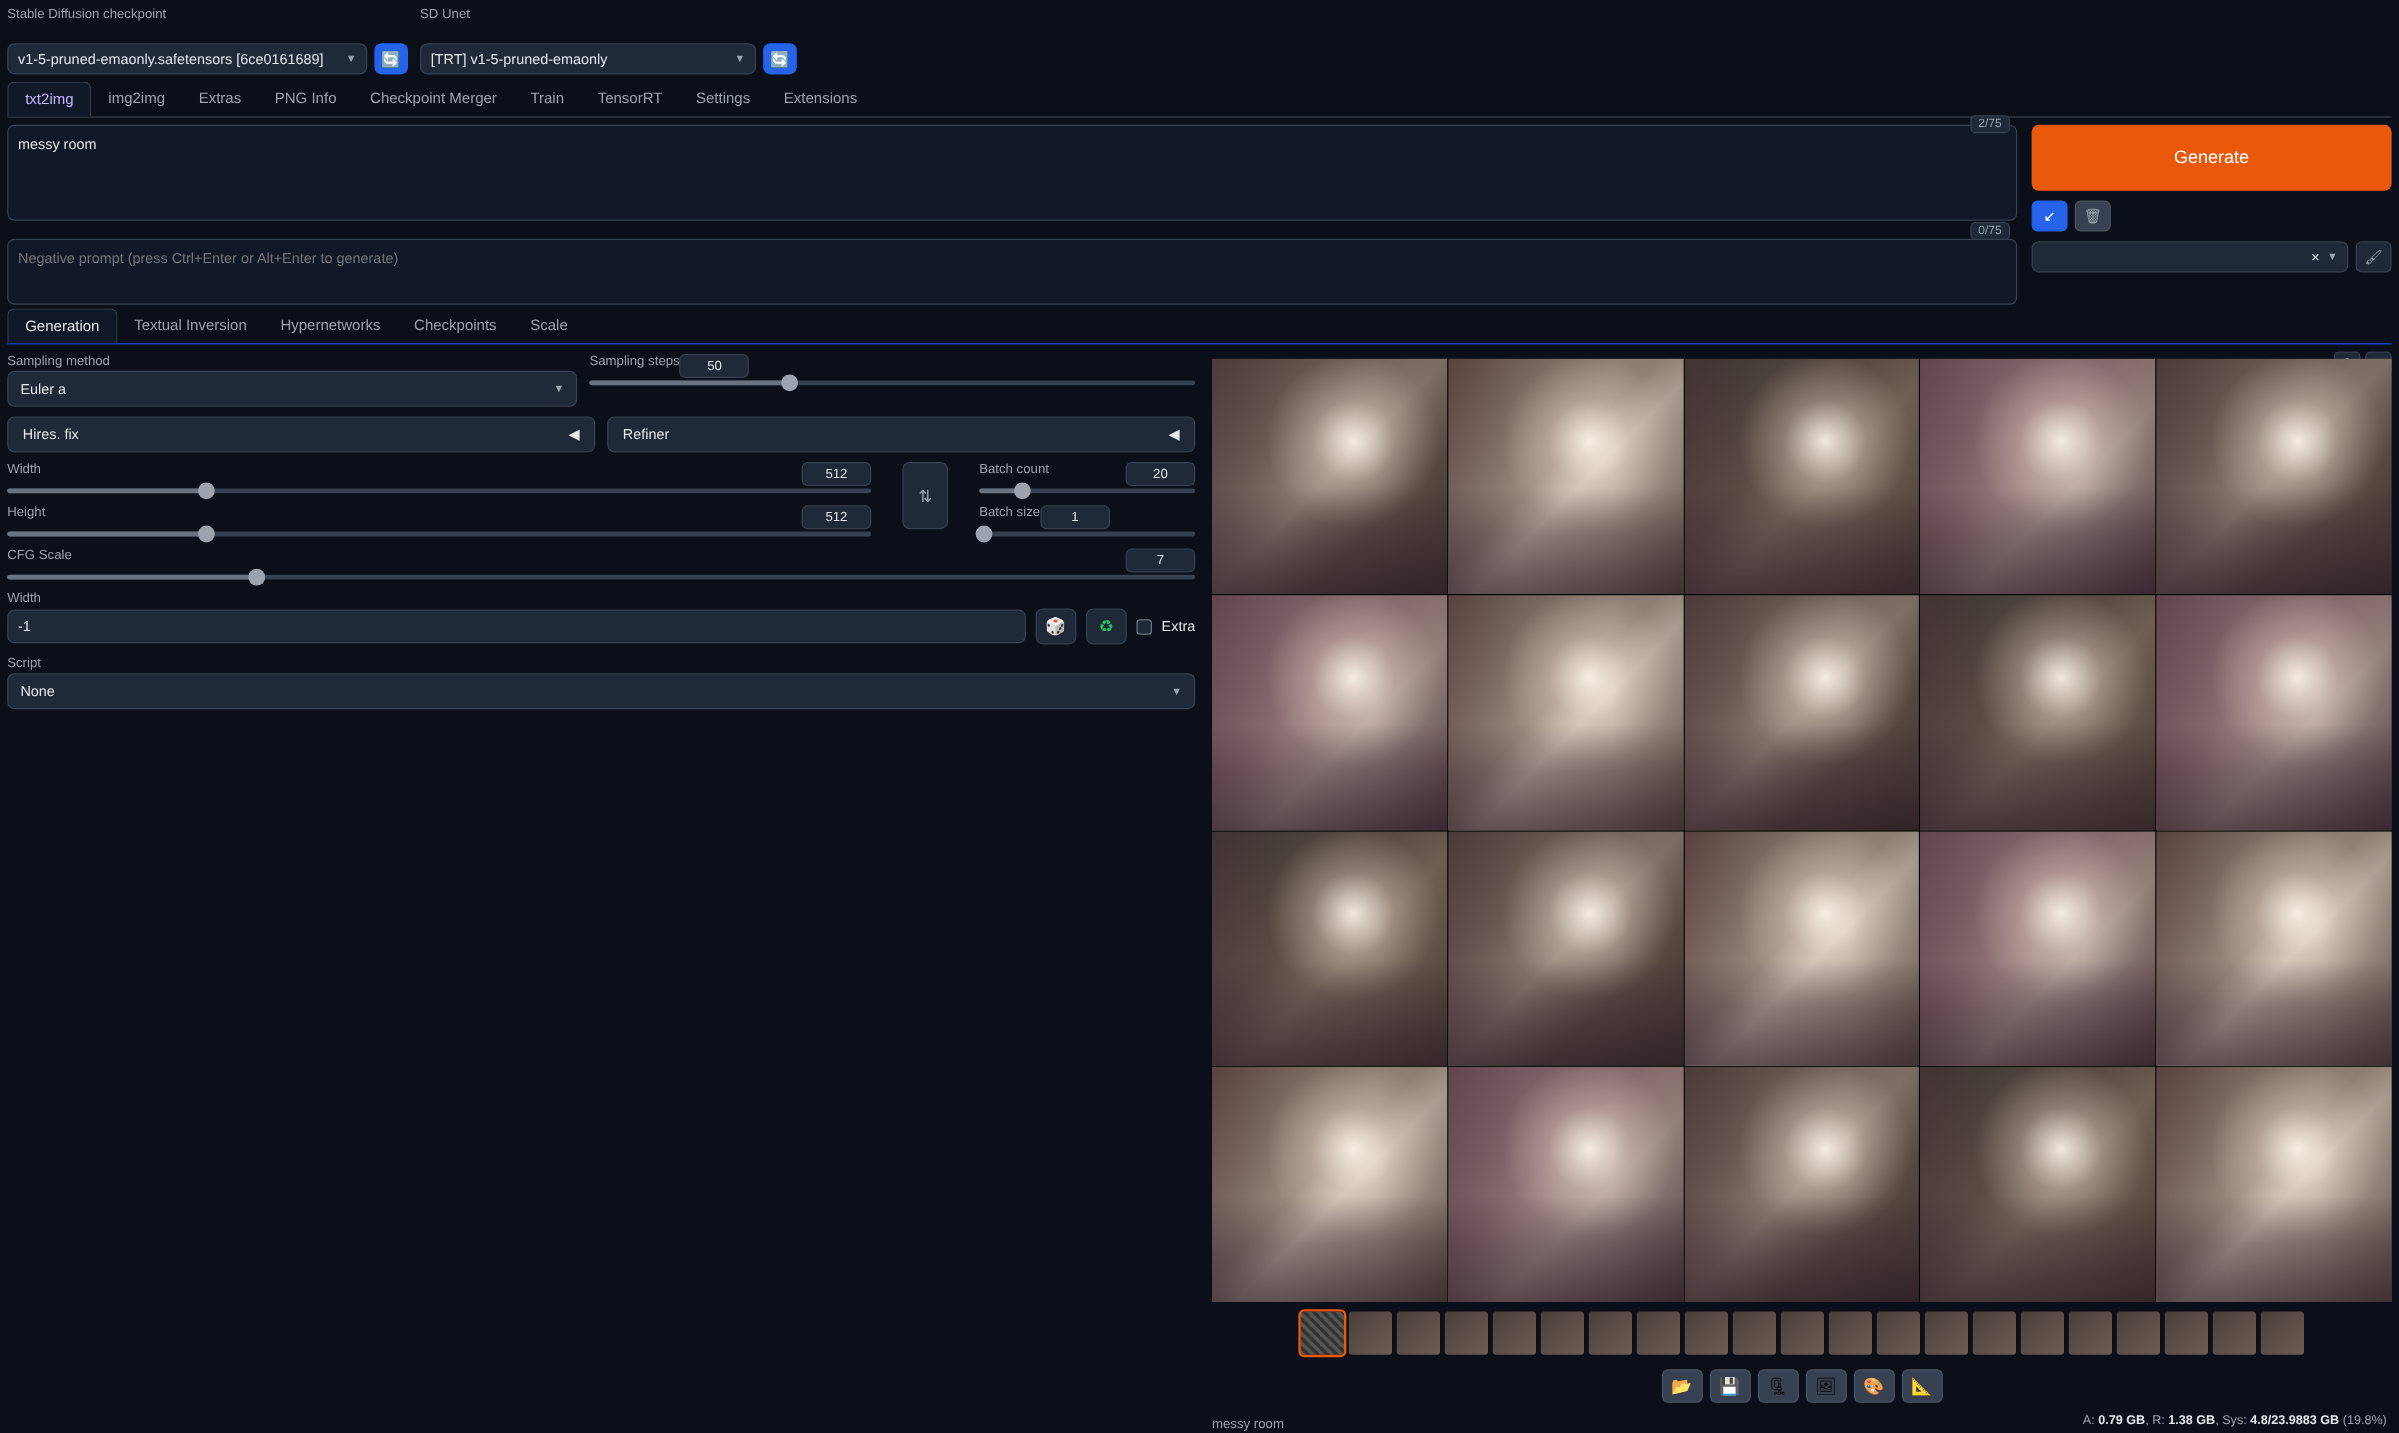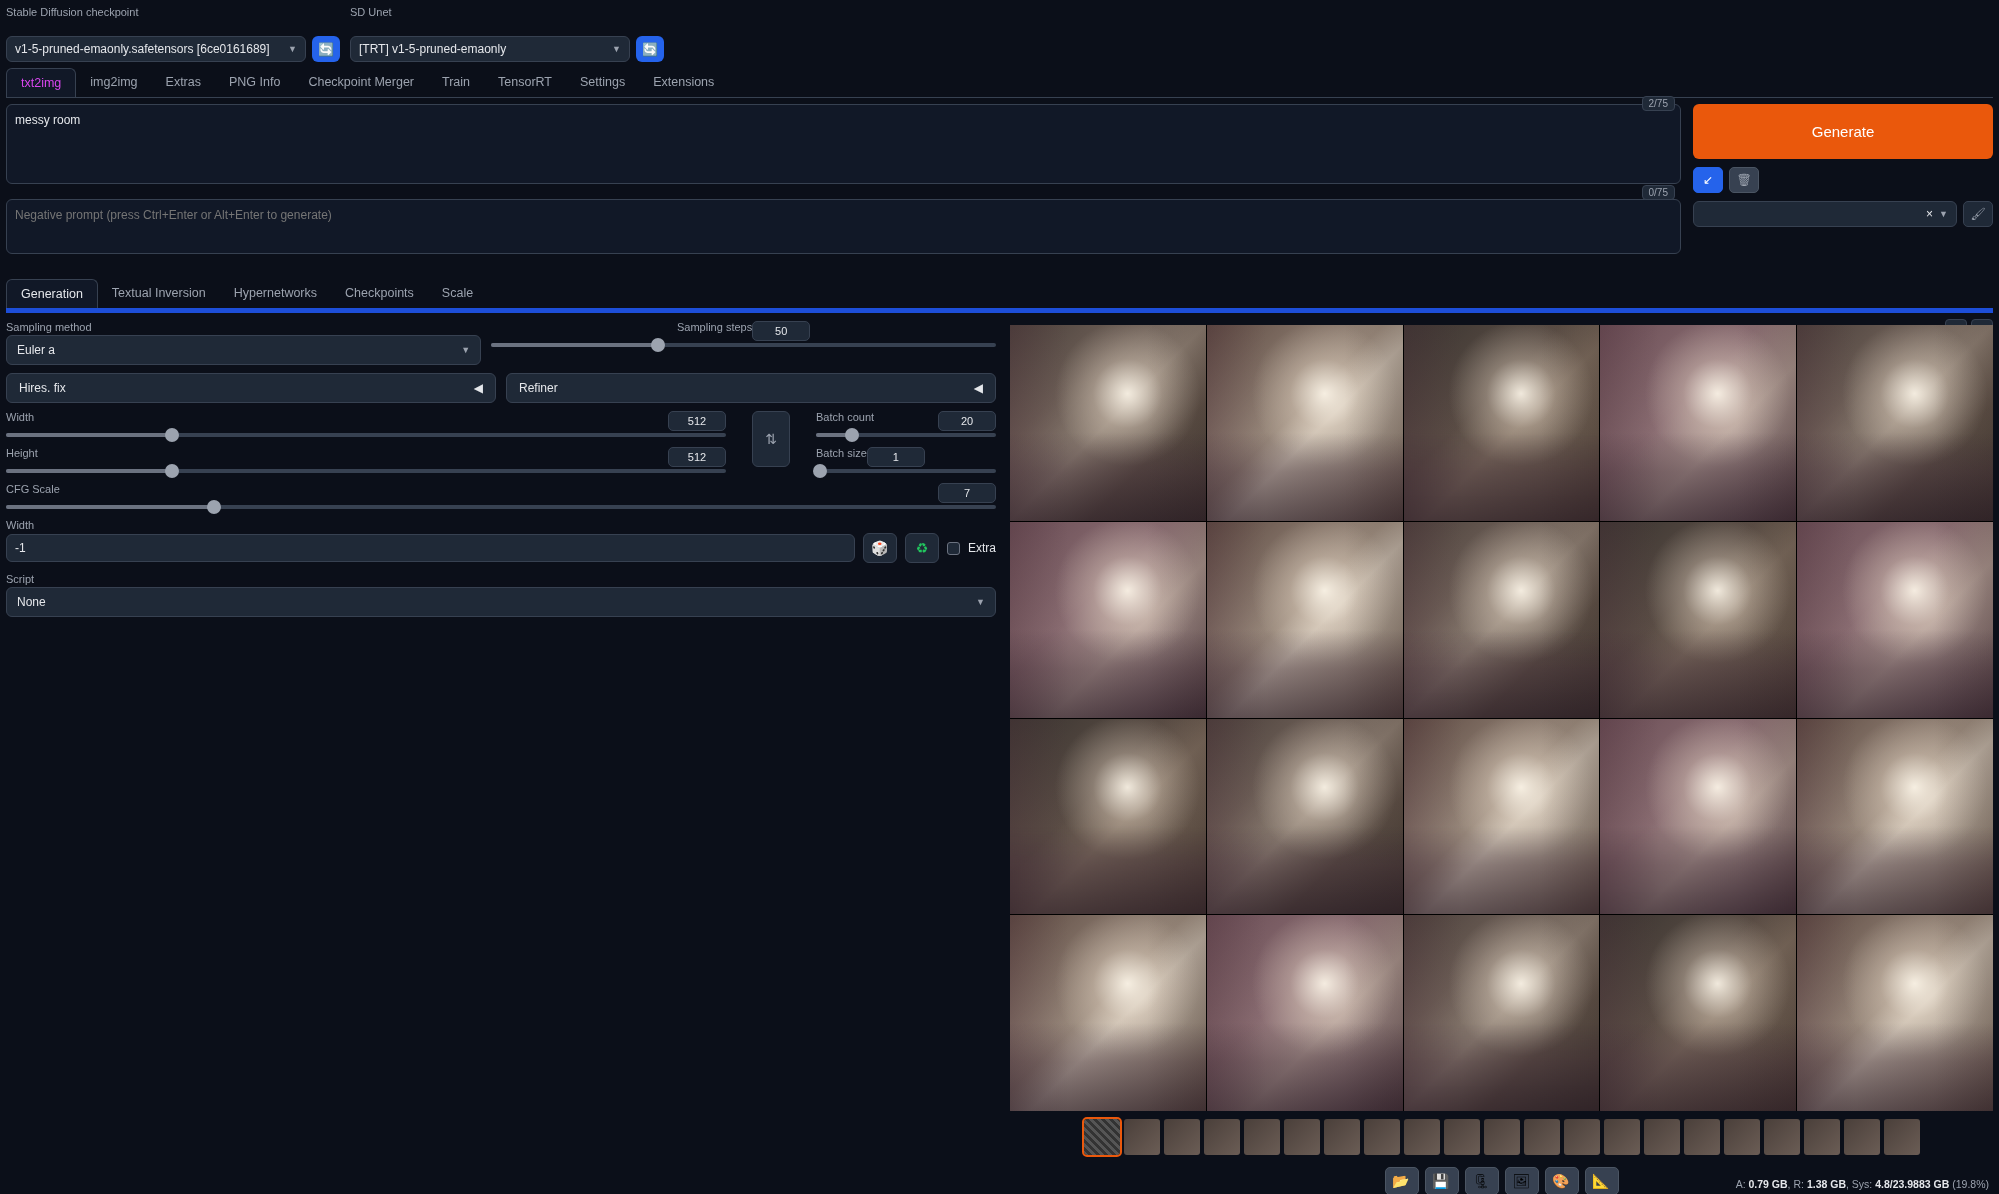--- a/index.html
+++ b/index.html
@@ -7,36 +7,36 @@
 .top-row{display:flex;gap:10px;margin-bottom:4px}
 .top-group{display:flex;flex-direction:column;gap:16px}
 .label{color:#9ca3af;font-size:11px;margin-bottom:2px}
 .dropdown{background:#1f2937;border:1px solid #374151;border-radius:6px;padding:5px 8px;display:flex;align-items:center;justify-content:space-between;gap:8px;cursor:pointer;height:26px}
 .dropdown.wide1{width:300px}
 .dropdown.wide2{width:280px}
 .caret{font-size:9px;color:#9ca3af}
 .refresh-btn{background:#2563eb;border:none;border-radius:6px;width:28px;height:26px;display:flex;align-items:center;justify-content:center;cursor:pointer;color:white;font-size:13px}
 .tabs{display:flex;border-bottom:1px solid #374151;margin-top:6px}
 .tab{padding:7px 14px;color:#9ca3af;cursor:pointer;font-size:12.5px}
-.tab.active{color:#d946ef;background:#111827;border:1px solid #374151;border-bottom:none;border-radius:6px 6px 0 0}
+.tab.active{color:#c4b5fd;background:#111827;border:1px solid #374151;border-bottom:none;border-radius:6px 6px 0 0}
 .main-row{display:flex;gap:12px;margin-top:0}
 .left-col{flex:1;min-width:0}
 .right-col{width:300px;flex-shrink:0}
 .prompt-wrap{position:relative;margin-top:6px}
 .prompt{background:#111827;border:1px solid #374151;border-radius:6px;padding:8px;width:100%;color:#e5e7eb;font-size:12px;resize:none;font-family:inherit}
 .prompt.main{height:80px}
 .prompt.neg{height:55px;margin-top:6px}
 .counter{position:absolute;top:-8px;right:6px;background:#1f2937;border:1px solid #374151;border-radius:4px;padding:1px 6px;font-size:10px;color:#9ca3af}
 .generate-btn{background:#ea580c;color:white;border:none;border-radius:6px;width:100%;height:55px;font-size:15px;font-weight:500;cursor:pointer;margin-top:6px}
 .right-icons{display:flex;gap:6px;margin-top:8px}
 .small-btn{background:#374151;border:1px solid #4b5563;border-radius:5px;width:30px;height:26px;cursor:pointer;display:flex;align-items:center;justify-content:center;color:#9ca3af;font-size:12px}
 .small-btn.blue{background:#2563eb;border-color:#2563eb;color:white}
 .styles-row{display:flex;gap:6px;margin-top:8px;align-items:center}
 .styles-select{flex:1;background:#1f2937;border:1px solid #374151;border-radius:6px;height:26px;display:flex;align-items:center;justify-content:flex-end;padding:0 8px;gap:6px}
-.subtabs{display:flex;border-bottom:5px solid #1d4ed8;margin-top:22px}
+.subtabs{display:flex;border-bottom:1px solid #1d4ed8;margin-top:0}
 .subtab{padding:7px 14px;color:#9ca3af;cursor:pointer;font-size:12.5px}
 .subtab.active{color:#e5e7eb;background:#111827;border:1px solid #374151;border-bottom:none;border-radius:6px 6px 0 0}
 .content-row{display:flex;gap:14px;margin-top:8px}
 .settings-col{width:990px;flex-shrink:0}
 .output-col{flex:1;position:relative}
 .row{display:flex;gap:10px;margin-bottom:8px}
 .field{flex:1}
 .slider{flex:1;height:4px;background:#374151;border-radius:2px;position:relative;cursor:pointer}
 .slider-fill{position:absolute;height:100%;background:#6b7280;border-radius:2px}
 .slider-thumb{position:absolute;width:14px;height:14px;background:#9ca3af;border-radius:50%;top:-5px;margin-left:-7px;cursor:grab}
@@ -158,21 +158,21 @@
   <div class="settings-col">
     <div class="row">
       <div class="field" style="flex:0 0 48%">
         <div class="label">Sampling method</div>
         <div class="select-full">
           <span>Euler a</span>
           <span class="caret">▼</span>
         </div>
       </div>
       <div class="field">
-        <div class="label" style="display:flex;justify-content:center">
+        <div class="label" style="display:flex;justify-content:flex-start">
           <span>Sampling steps</span>
           <span class="num-box">50</span>
         </div>
         <div class="slider">
             <div class="slider-fill" style="width:33%"></div>
             <div class="slider-thumb" style="left:33%"></div>
           </div>
       </div>
     </div>
 

